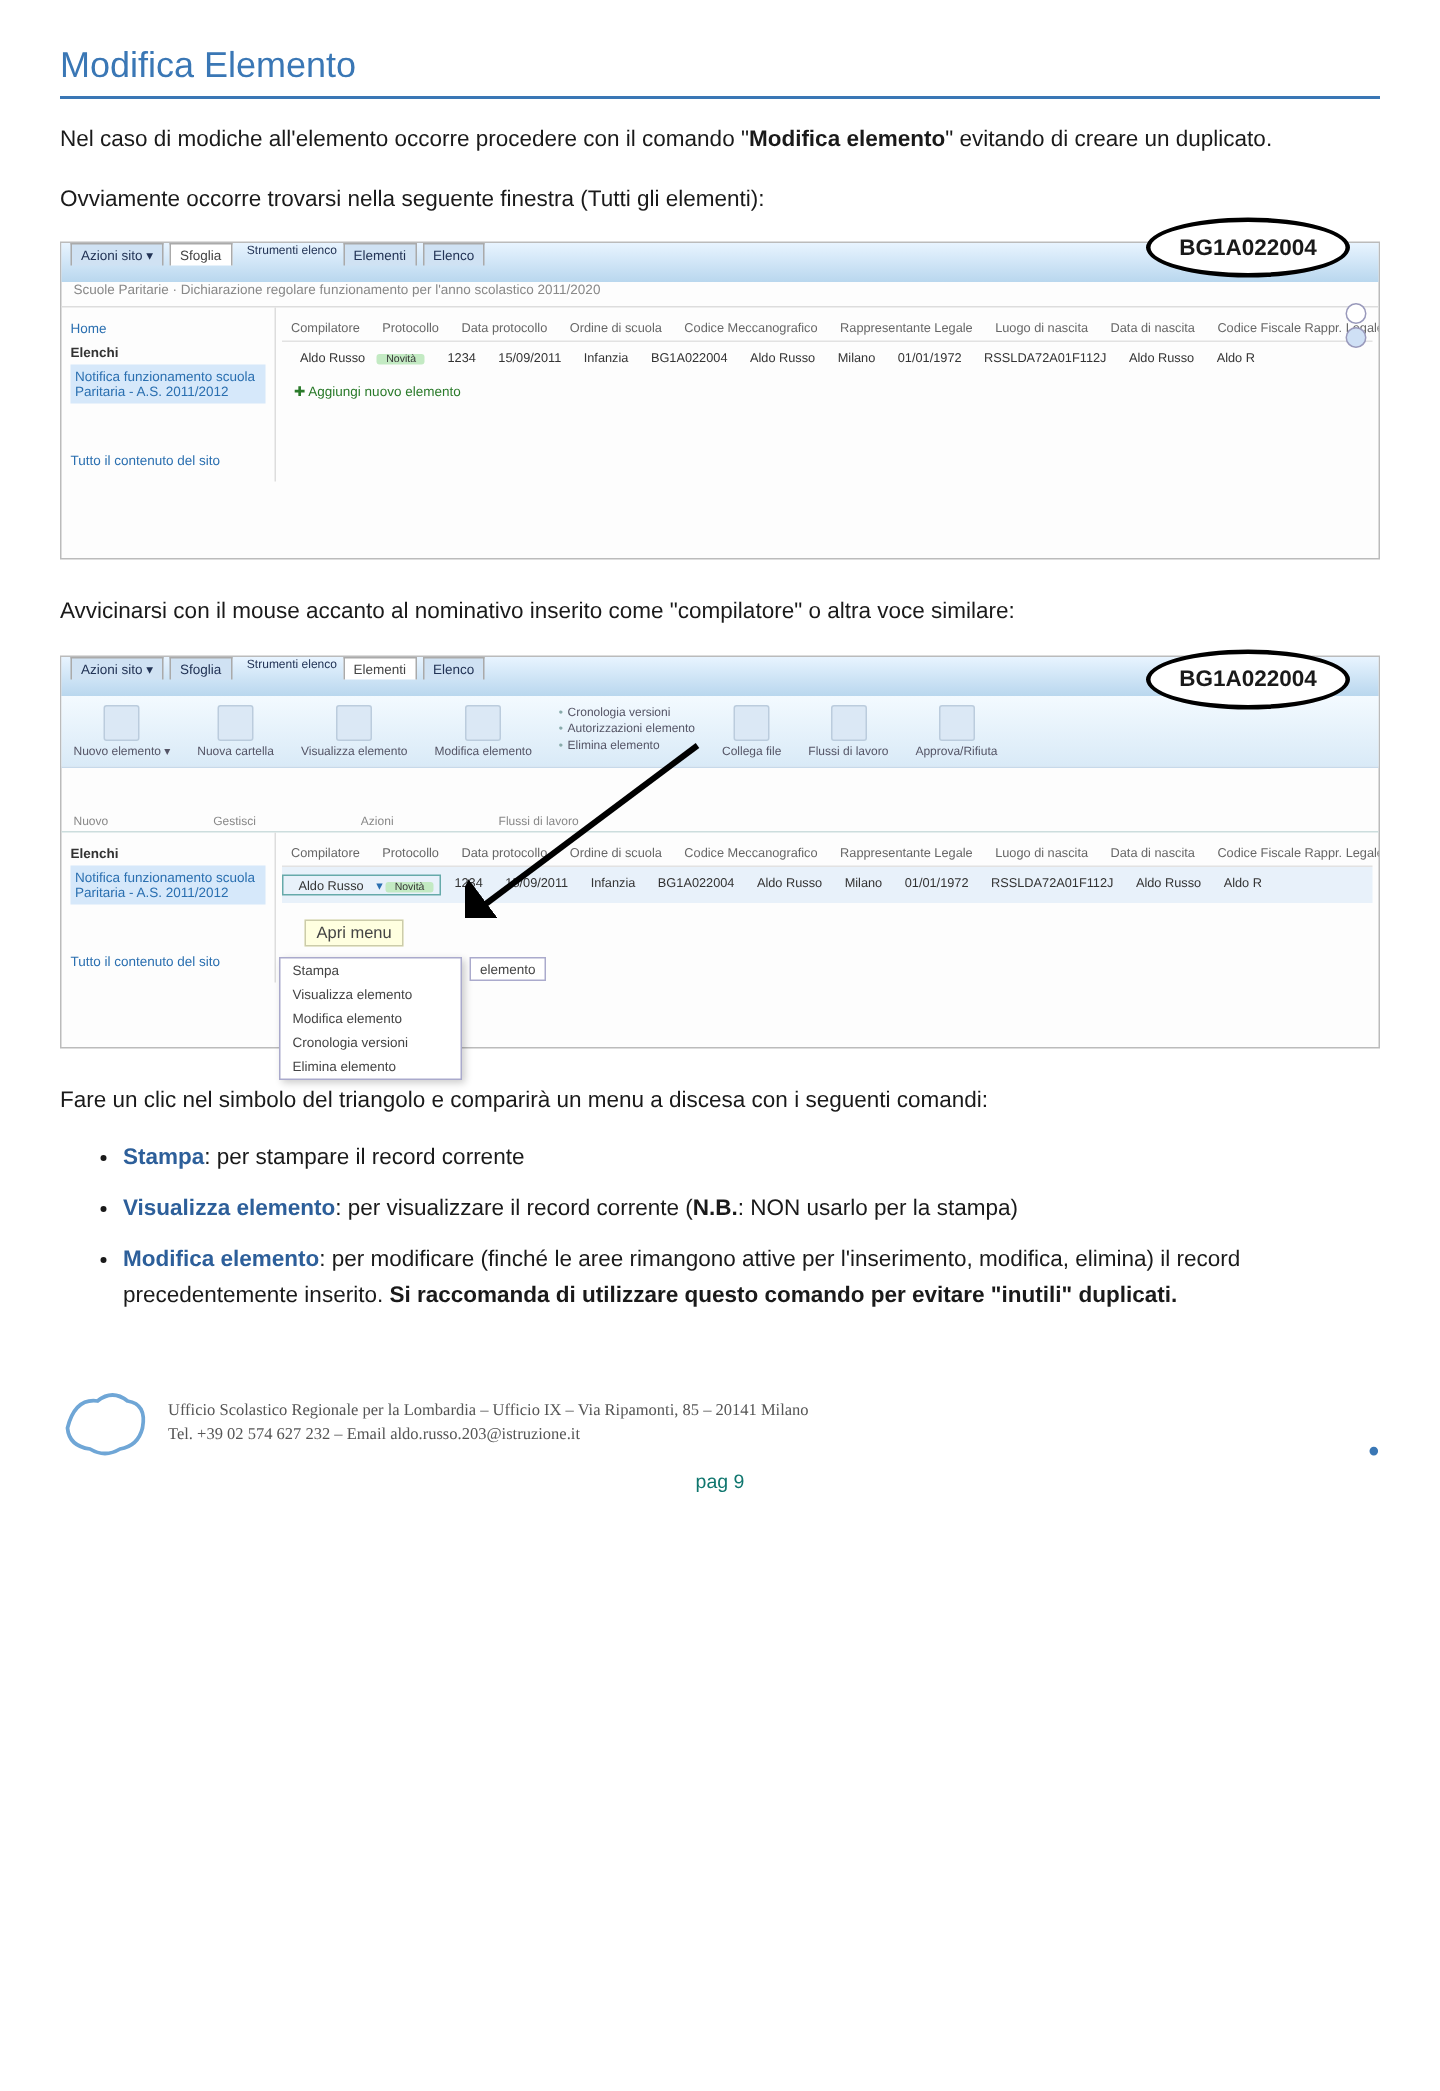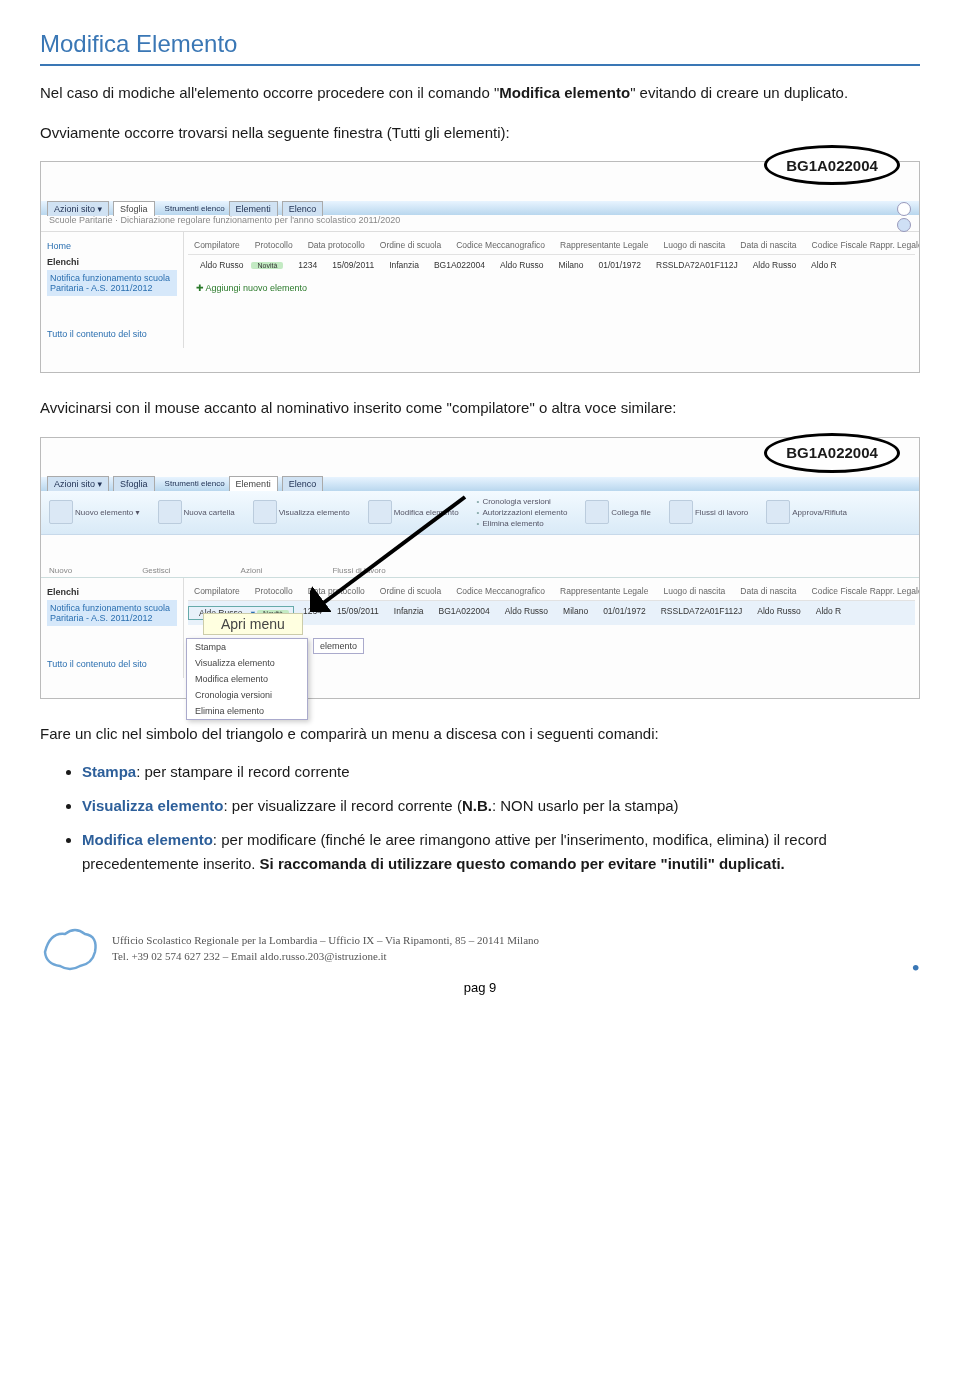--- a/index.html
+++ b/index.html
@@ -30,26 +30,25 @@
   .shot-wrap { position: relative; margin: 16px 0 22px 0; }
   .shot {
     border: 1px solid #bbb;
     background: #fdfdfd;
     font-size: 9px;
     color: #444;
     position: relative;
   }
   .sp-ribbon {
     background: linear-gradient(#e8f4ff, #b9d7ee);
-    height: 14px;
+    height: 26px;
     display: flex;
-    align-items: center;
+    align-items: flex-start;
     gap: 4px;
     padding: 0 6px;
-    margin-top: 39px;
   }
   .tab { background: #fff; border: 1px solid #aaa; border-bottom: none; padding: 2px 6px; font-size: 9px; }
   .tab.dark { background: #d0e2f3; color:#235; }
   .sp-breadcrumb { padding: 6px 8px; font-size: 10px; color: #5a8cc0; }
   .sp-sub { padding: 0 8px 6px 8px; font-size: 9px; color: #888; border-bottom: 1px solid #ddd; }
   .sp-body { display: flex; }
   .sp-side { width: 130px; border-right: 1px solid #ddd; padding: 6px; font-size: 9px; color:#2a6fb0; }
   .sp-side div { padding: 3px 0; }
   .sp-side .sel { background: #d6e8fa; padding: 3px; }
   .sp-main { flex: 1; padding: 4px; overflow: hidden; }
@@ -71,49 +70,49 @@
   }
 
   
   .ribbon2 {
     background: linear-gradient(#f3faff,#d9eaf7);
     border-bottom:1px solid #c7d9ea;
     padding: 6px 8px;
     display:flex; gap:18px;
     font-size:8px; color:#556;
   }
-  .rgroup { display:flex; align-items:center; gap:2px; }
+  .rgroup { display:flex; flex-direction:column; align-items:center; gap:2px; }
   .rgroup .ic { width:22px; height:22px; background:#dbe8f5; border:1px solid #bcd; border-radius:2px; }
   .rgroup-stack { display:flex; flex-direction:column; font-size:8px; gap:2px; }
   .rgroup-stack div::before { content:"•"; color:#8aa; margin-right:3px; }
   .context-menu {
     position:absolute; left:145px; top:200px; background:#fff; border:1px solid #aac;
     box-shadow:2px 2px 5px rgba(0,0,0,.2); font-size:9px; width:120px;
   }
   .context-menu div { padding:3px 8px; }
-  .apri-tip { position:absolute; left:162px; top:175px; background:#ffffe0; border:1px solid #cca; padding:2px 17px; font-size:14px; }
+  .apri-tip { position:absolute; left:162px; top:175px; background:#ffffe0; border:1px solid #cca; padding:2px 7px; font-size:11px; }
 
   
   .arrow {
     position:absolute; left:270px; top:55px; width:160px; height:120px;
     z-index:4; pointer-events:none;
   }
 
   
   .footer {
     margin-top: 40px;
     display:flex; align-items:center; gap:12px;
     padding: 6px 0 0 0;
     font-size: 11px; color:#555;font-family:Liberation Serif, serif;
   }
   .footer-logo {
     width:60px; height:52px;
   }
   .footer-text { line-height:1.5; }
-  .pagenum { text-align:center; font-size:13px; margin-top:6px; color:#000000; }
+  .pagenum { text-align:center; font-size:13px; margin-top:6px; color:#0f766e; }
   .footer-dot { color:#3a77b5; font-size:24px; margin-left:auto; align-self:flex-end; line-height:.4; }
 
   .search-round { position:absolute; right:8px; top:40px; width:12px; height:12px; border:1px solid #99b; border-radius:50%; background:#fff; }
   .help-round { position:absolute; right:8px; top:56px; width:12px; height:12px; border:1px solid #99b; border-radius:50%; background:#cfe0f5; }
 </style>
 </head>
 <body>
 
 <h1 class="doc-title">Modifica Elemento</h1>
 

